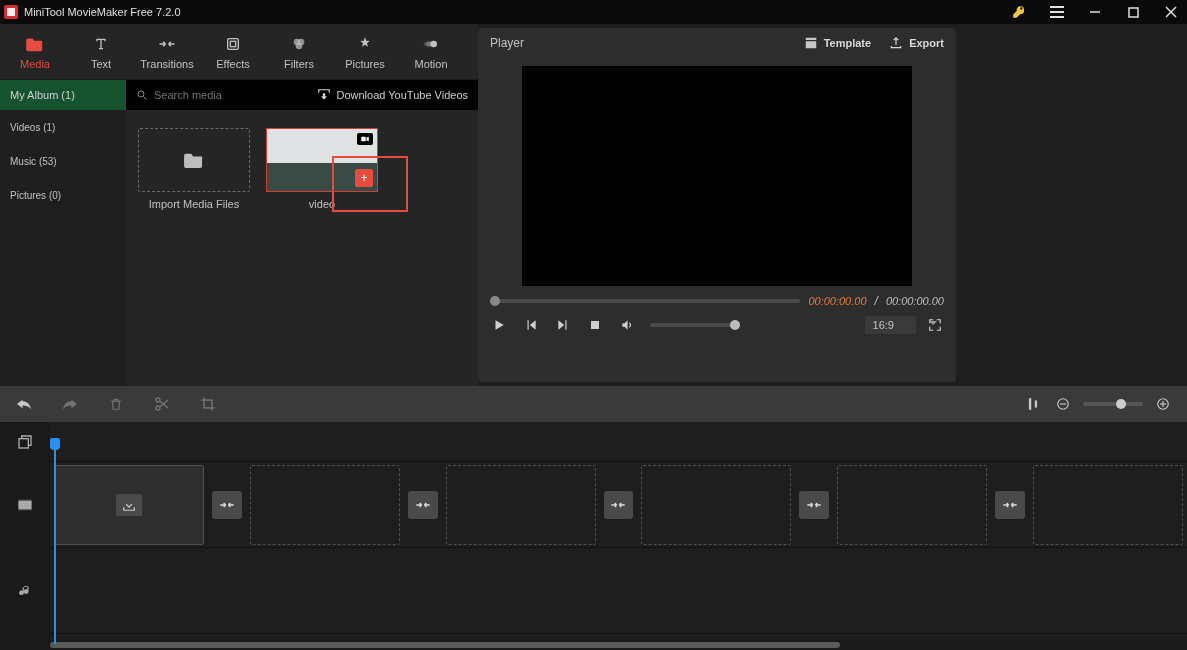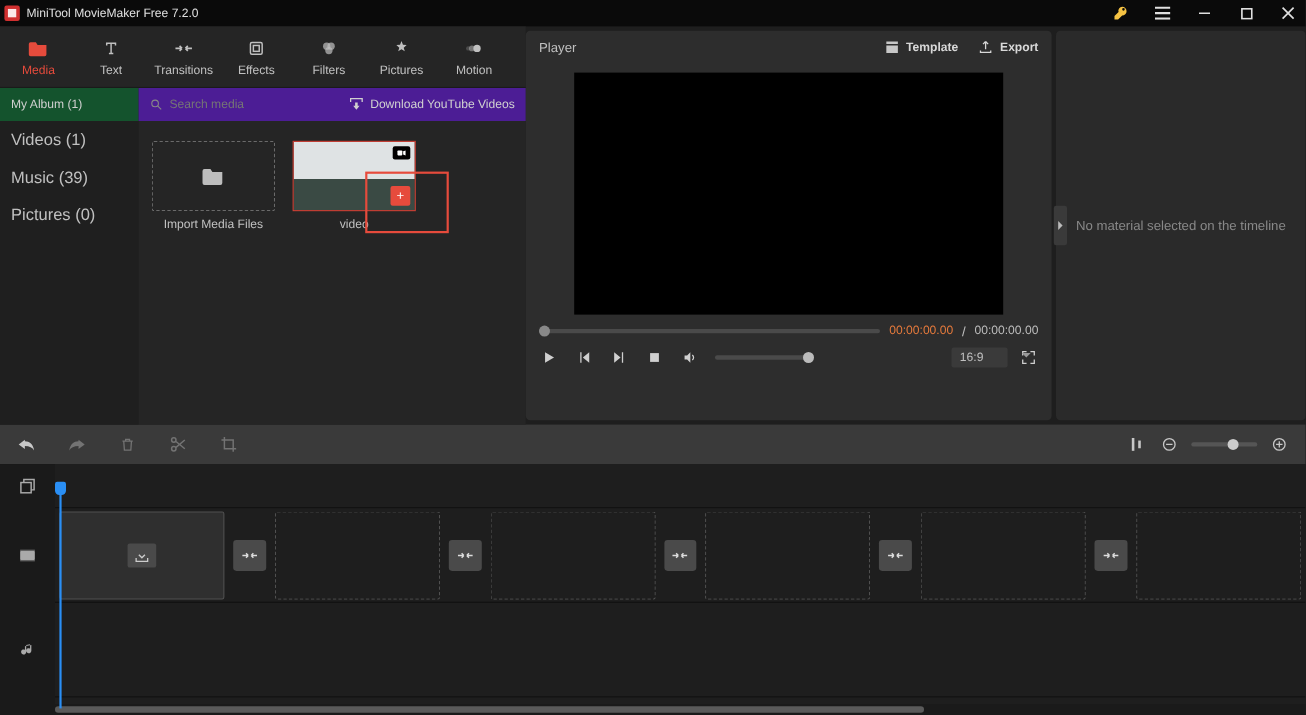--- a/index.html
+++ b/index.html
@@ -22,40 +22,40 @@
 
 .navtabs { height: 56px; display: flex; align-items: center; padding: 0 2px; border-bottom:1px solid #1a1a1a;}
 .navtab { width: 66px; display:flex; flex-direction:column; align-items:center; gap:4px; cursor:pointer; color:#c0c0c0; font-size:11px;}
 .navtab.active { color: #e64b3c; }
 .navtab-icon { height: 20px; display:flex; align-items:center; justify-content:center; }
 
 
 .album-row { display:flex; flex:1; }
 .album-sidebar { width: 126px; background:#1f1f1f; padding-top:0; }
 .album-head { height:30px; display:flex; align-items:center; padding:0 10px; font-size:11px; color:#d0d0d0; background:#14532d;}
-.album-item { height:34px; display:flex; align-items:center; padding:0 10px; font-size:15px; color:#c0c0c0; cursor:pointer;}
+.album-item { height:34px; display:flex; align-items:center; padding:0 10px; font-size:10px; color:#c0c0c0; cursor:pointer;}
 .media-area { flex:1; display:flex; flex-direction:column; }
-.media-top { height:30px; display:flex; align-items:center; padding:0 10px; gap:4px; background:#4c1d95;}
+.media-top { height:30px; display:flex; align-items:center; padding:0 10px; gap:4px; background:#000000;}
 .search-wrap { flex:1; display:flex; align-items:center; gap:6px; color:#888;}
 .search-input { background:transparent; border:0; color:#888; font-size:11px; outline:none; width:120px;}
 .dl-link { display:flex; align-items:flex-end; gap:6px; color:#d0d0d0; font-size:11px; cursor:pointer;}
 .media-grid { flex:1; padding:18px 12px; display:flex; gap:16px; align-items:flex-start;}
 .import-tile { width:112px; height:64px; border:1.5px dashed #6a6a6a; border-radius:2px; display:flex; align-items:center; justify-content:center; cursor:pointer;}
 .tile-wrap { display:flex; flex-direction:column; align-items:center; gap:6px; font-size:11px;}
 .thumb-tile { width:112px; height:64px; background:linear-gradient(#dfe3e4 55%, #3a4a44 55%); border:1px solid #d04035; position:relative; cursor:pointer;}
 .thumb-badge { position:absolute; top:4px; right:4px; width:16px; height:12px; background:#000; border-radius:2px; display:flex; align-items:center; justify-content:center;}
 .highlight-box { position:absolute; border:2px solid #e64b3c; width:76px; height:56px; left:66px; top:28px; pointer-events:none;}
 .add-btn { position:absolute; right:4px; bottom:4px; width:18px; height:18px; background:#e64b3c; color:#fff; display:flex; align-items:center; justify-content:center; border-radius:2px; font-size:12px; cursor:pointer;}
 
 
 .player-head { height:30px; display:flex; align-items:center; padding:0 12px; justify-content:space-between; }
 .player-head-right { display:flex; gap:18px; }
 .pbtn { display:flex; align-items:center; gap:6px; cursor:pointer; color:#d8d8d8; font-size:11px;font-weight:bold;}
 .viewport { margin: 8px auto 8px; width:390px; height:220px; background:#000; }
-.scrub-row { display:flex; align-items:center; padding:0 12px; gap:8px;}
+.scrub-row { display:flex; align-items:center; padding:0 12px; gap:8px;font-style:italic;}
 .scrub { flex:1; height:4px; background:#4a4a4a; border-radius:2px; position:relative;}
 .scrub-knob { position:absolute; left:0; top:-3px; width:10px; height:10px; background:#888; border-radius:50%;}
 .time-cur { color:#e67a3c; font-size:11px;}
 .time-tot { color:#bdbdbd; font-size:11px;}
 .controls-row { display:flex; align-items:center; padding:8px 12px 10px; gap:14px;}
 .ctrl { width:18px; height:18px; display:flex; align-items:center; justify-content:center; cursor:pointer; color:#d0d0d0;}
 .vol-bar { width:90px; height:4px; background:#4a4a4a; border-radius:2px; position:relative;}
 .vol-knob { position:absolute; right:0; top:-3px; width:10px; height:10px; background:#bbb; border-radius:50%;}
 .spacer { flex:1; }
 .aspect-sel { background:#3a3a3a; border:0; color:#c0c0c0; font-size:11px; padding:3px 22px 3px 8px; border-radius:2px; cursor:pointer; position:relative;}
@@ -196,21 +196,21 @@
             </svg>
           </div>
         <span>Motion</span>
       </div>
     </div>
 
     <div class="album-row">
       <div class="album-sidebar">
         <div class="album-head">My Album (1)</div>
         <div class="album-item">Videos (1)</div>
-        <div class="album-item">Music (39)</div>
+        <div class="album-item">Music (53)</div>
         <div class="album-item">Pictures (0)</div>
       </div>
       <div class="media-area">
         <div class="media-top">
           <div class="search-wrap">
             <span>
                 <svg width="12" height="12" viewBox="0 0 24 24" fill="none" stroke="currentColor" stroke-width="2">
                   <circle cx="10" cy="10" r="6"></circle>
                   <line x1="15" y1="15" x2="21" y2="21"></line>
                 </svg>
@@ -326,28 +326,20 @@
           </span>
         <div class="ctrl">
             <svg width="14" height="14" viewBox="0 0 24 24" fill="none" stroke="currentColor" stroke-width="2">
               <path d="M3 9V3h6M21 9V3h-6M3 15v6h6M21 15v6h-6"></path>
             </svg>
           </div>
       </div>
     </div>
   </div>
 
-  <div class="right-panel">
-    <div class="right-expand">
-      <svg width="6" height="10" viewBox="0 0 6 10" fill="#bbb">
-          <path d="M1 1l4 4-4 4z"></path>
-        </svg>
-    </div>
-    <span class="right-text">No material selected on the timeline</span>
-  </div>
 </div>
 
 <div class="tl-toolbar">
   <div class="tl-tool">
       <svg width="18" height="14" viewBox="0 0 24 20" fill="currentColor">
         <path d="M10 4L2 10l8 6v-4c6 0 10 2 12 6-1-8-6-12-12-12V4z"></path>
       </svg>
     </div>
   <div class="tl-tool" style="opacity:.4">
       <svg width="18" height="14" viewBox="0 0 24 20" fill="currentColor">

